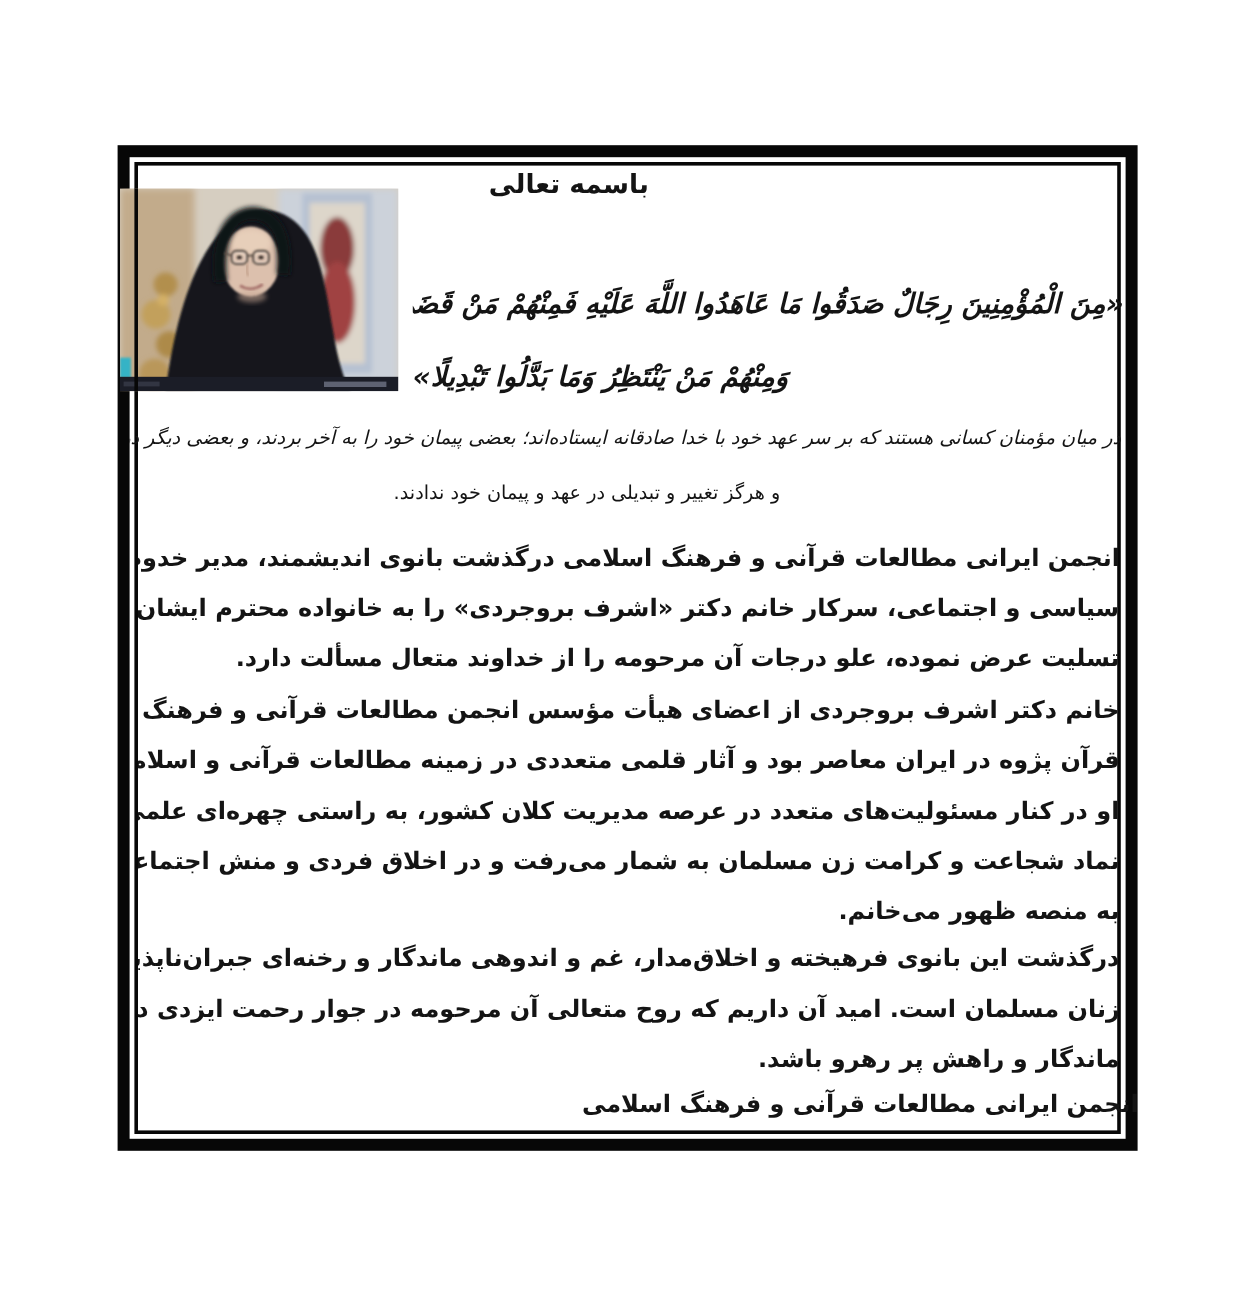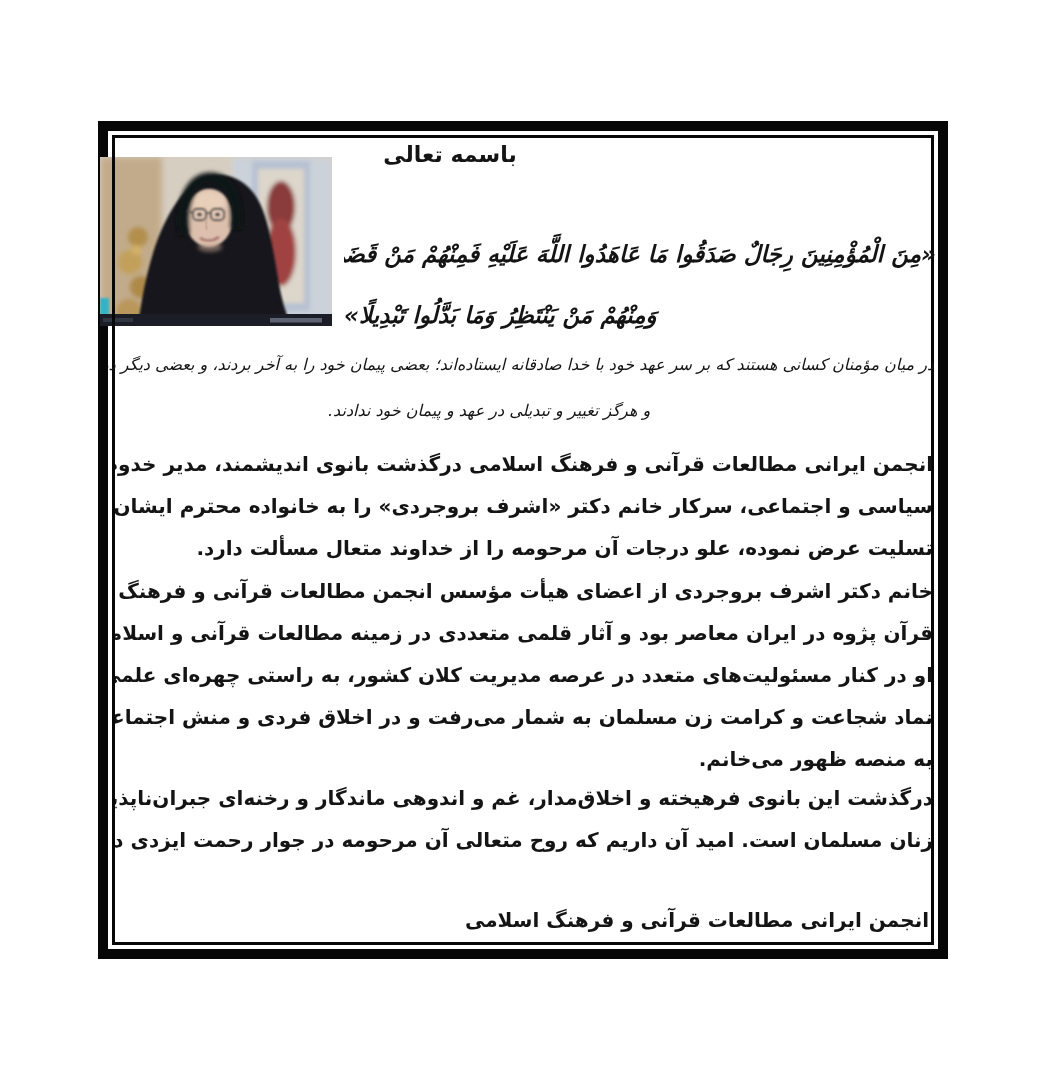--- a/index.html
+++ b/index.html
@@ -23,20 +23,21 @@
     position:absolute; inset:4px;
     border:3px solid #070707;
     pointer-events:none;
     z-index:1;
   }
   .heading {
     position:absolute; left:7px; top:10px; width:670px;
     text-align:center; direction:rtl;
     font-weight:bold; font-size:22px; line-height:28px;
     z-index:4;
+    padding-left:24px;
   }
   .photo {
     position:absolute; left:-8px; top:26px;
     width:232px; height:169px;
     z-index:2;
   }
   .photo svg { display:block; width:232px; height:169px; }
   
   .border-patch {
     position:absolute; left:4px; top:26px; width:3px; height:169px;
@@ -62,21 +63,21 @@
   .translation-line1 {
     position:absolute; left:0px; top:211px; width:826px;
     direction:rtl; font-style:italic; font-size:16px;
     line-height:46px; height:46px;
     text-align:justify; text-align-last:justify;
     white-space:nowrap; overflow:hidden;
     z-index:4;
   }
   .translation-line2 {
     position:absolute; left:220px; top:257px;
-    direction:rtl; font-style:italic; font-size:16px;
+    direction:rtl; font-size:16px;
     line-height:46px; height:46px;
     white-space:nowrap;
     z-index:4;
   }
   .body-line {
     position:absolute; left:7px; width:818px;
     direction:rtl;
     font-weight:bold; font-size:20px;
     line-height:42px; height:42px;
     text-align:justify; text-align-last:justify;
@@ -85,20 +86,21 @@
   }
   .body-line.last {
     text-align:center; text-align-last:right;
   }
   .footer-line {
     position:absolute; left:7px; top:772px; width:814px;
     direction:rtl;
     font-weight:bold; font-size:20px; line-height:34px;
     text-align:right;
     z-index:4;
+    padding-left:20px;
   }
 </style>
 </head>
 <body>
 
 <div class="frame">
   <div class="frame-inner"></div>
 
   <div class="heading">باسمه تعالی</div>
 
@@ -180,15 +182,16 @@
   <div class="body-line last" style="top:396px">تسلیت عرض نموده، علو درجات آن مرحومه را از خداوند متعال مسألت دارد.</div>
 
   <div class="body-line" style="top:439px">خانم دکتر اشرف بروجردی از اعضای هیأت مؤسس انجمن مطالعات قرآنی و فرهنگ اسلامی و از بانوان برجسته</div>
   <div class="body-line" style="top:481px">قرآن پژوه در ایران معاصر بود و آثار قلمی متعددی در زمینه مطالعات قرآنی و اسلامی از او به یادگار مانده است.</div>
   <div class="body-line" style="top:523px">او در کنار مسئولیت‌های متعدد در عرصه مدیریت کلان کشور، به راستی چهره‌ای علمی و مدیری توانا بود که</div>
   <div class="body-line" style="top:565px">نماد شجاعت و کرامت زن مسلمان به شمار می‌رفت و در اخلاق فردی و منش اجتماعی، آزاداندیشی را بی‌هیاهو</div>
   <div class="body-line last" style="top:607px">به منصه ظهور می‌خانم.</div>
 
   <div class="body-line" style="top:646px">درگذشت این بانوی فرهیخته و اخلاق‌مدار، غم و اندوهی ماندگار و رخنه‌ای جبران‌ناپذیر برای جامعه اسلامی و</div>
   <div class="body-line" style="top:688px">زنان مسلمان است. امید آن داریم که روح متعالی آن مرحومه در جوار رحمت ایزدی در آرامش و نام و یادش</div>
+  <div class="body-line last" style="top:730px">ماندگار و راهش پر رهرو باشد.</div>
 
   <div class="footer-line">انجمن ایرانی مطالعات قرآنی و فرهنگ اسلامی</div>
 </div>
 
 </body></html>

